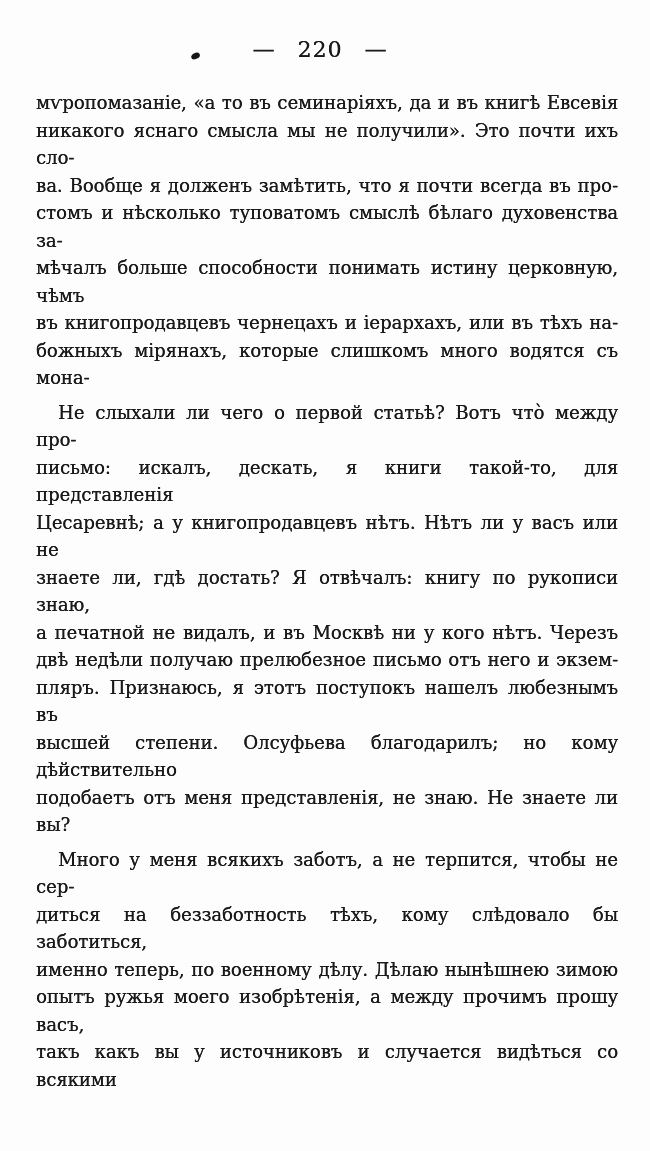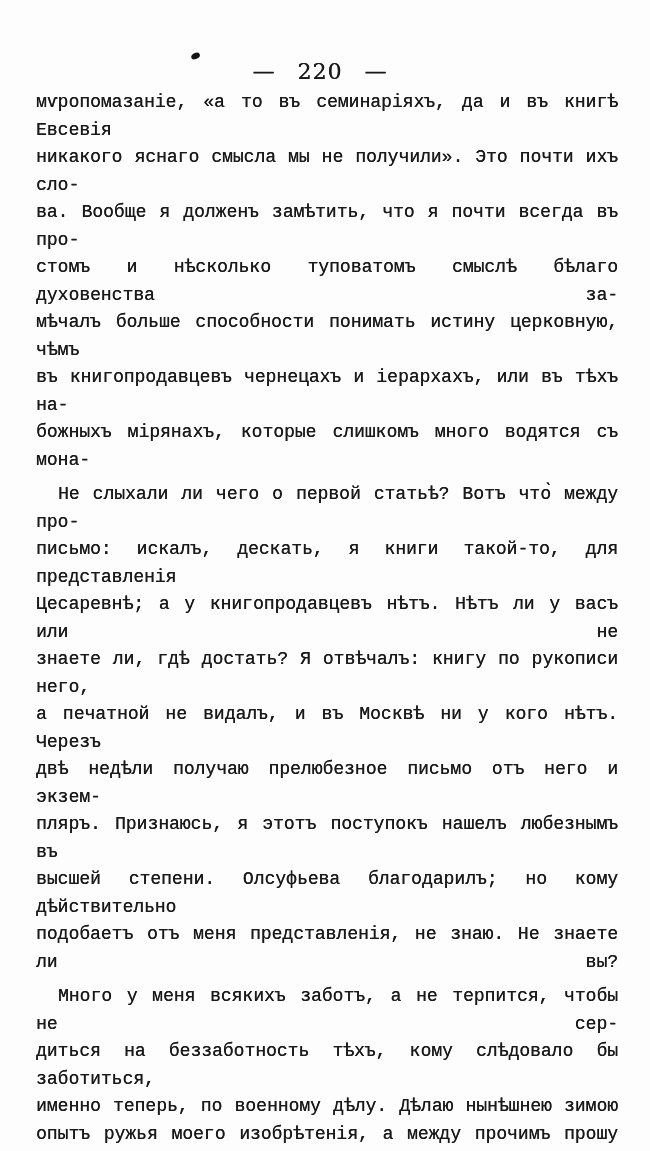--- a/index.html
+++ b/index.html
@@ -7,34 +7,34 @@
   .page {
     position:relative;
     width:650px; height:1151px;
     background:#fdfdfd;
     overflow:hidden;
     font-family:"DejaVu Serif","Liberation Serif",serif;
     color:#1a1a1a;
     text-shadow:0.25px 0 0 currentColor; 
   }
   .page-number {
-    position:absolute; top:59px; left:29px; width:582px;
+    position:absolute; top:37px; left:29px; width:582px;
     text-align:center; font-size:22px; word-spacing:14px;
     letter-spacing:1px;
   }
   .ink-speck {
     position:absolute; left:191px; top:53px; width:9px; height:6px;
     background:#161616; border-radius:55% 40% 50% 45%;
     transform:rotate(-18deg);
   }
   .content {
     position:absolute; left:36px; top:89px; width:582px;
     font-size:18px;
   }
-  .para { margin:0;font-family:Liberation Mono, monospace; }
+  .para { margin:0; }
   .para + .para { margin-top:7px; }
   .para .line {
     line-height:27.5px;
     text-align:justify;
     text-align-last:justify;
     white-space:normal;
   }
   .para.indent .line:first-child { text-indent:22px; }
   .para.short-last .line:last-child { text-align-last:left; }
 </style>
@@ -56,21 +56,21 @@
         <div class="line">стомъ и нѣсколько туповатомъ смыслѣ бѣлаго духовенства за-</div>
         <div class="line">мѣчалъ больше способности понимать истину церковную, чѣмъ</div>
         <div class="line">въ книгопродавцевъ чернецахъ и іерархахъ, или въ тѣхъ на-</div>
         <div class="line">божныхъ мірянахъ, которые слишкомъ много водятся съ мона-</div>
       </div>
 
     <div class="para indent">
         <div class="line">Не слыхали ли чего о первой статьѣ? Вотъ что̀ между про-</div>
         <div class="line">письмо: искалъ, дескать, я книги такой-то, для представленія</div>
         <div class="line">Цесаревнѣ; а у книгопродавцевъ нѣтъ. Нѣтъ ли у васъ или не</div>
-        <div class="line">знаете ли, гдѣ достать? Я отвѣчалъ: книгу по рукописи него,</div>
+        <div class="line">знаете ли, гдѣ достать? Я отвѣчалъ: книгу по рукописи знаю,</div>
         <div class="line">а печатной не видалъ, и въ Москвѣ ни у кого нѣтъ. Черезъ</div>
         <div class="line">двѣ недѣли получаю прелюбезное письмо отъ него и экзем-</div>
         <div class="line">пляръ. Признаюсь, я этотъ поступокъ нашелъ любезнымъ въ</div>
         <div class="line">высшей степени. Олсуфьева благодарилъ; но кому дѣйствительно</div>
         <div class="line">подобаетъ отъ меня представленія, не знаю. Не знаете ли вы?</div>
       </div>
 
     <div class="para indent">
         <div class="line">Много у меня всякихъ заботъ, а не терпится, чтобы не сер-</div>
         <div class="line">диться на беззаботность тѣхъ, кому слѣдовало бы заботиться,</div>

